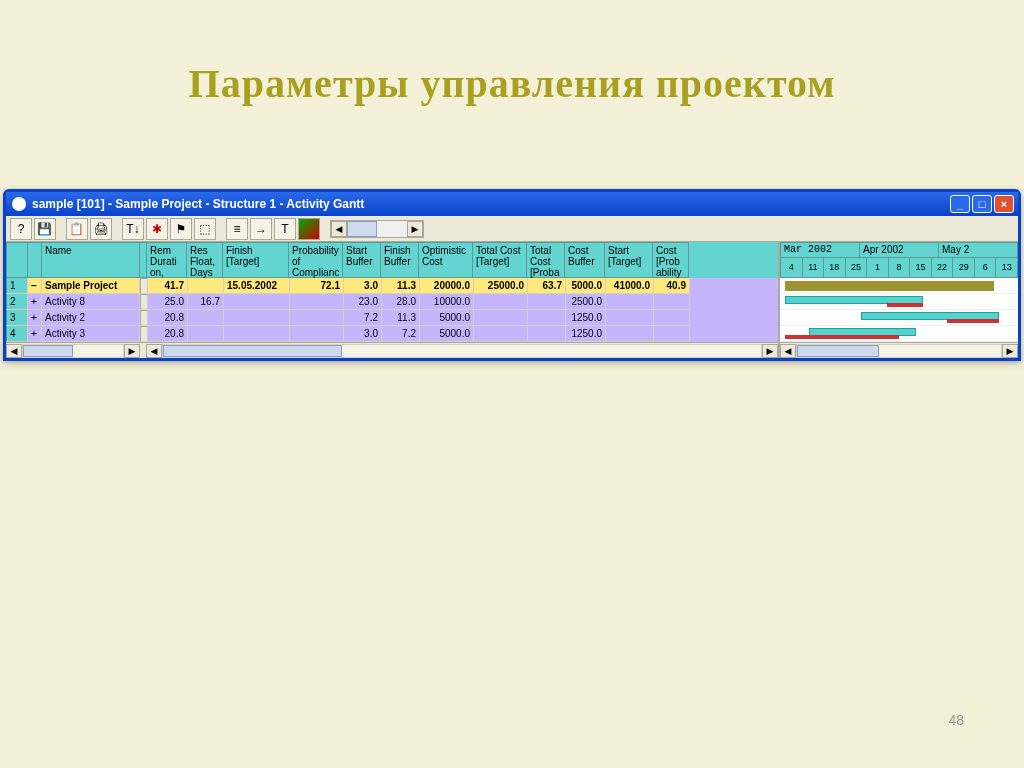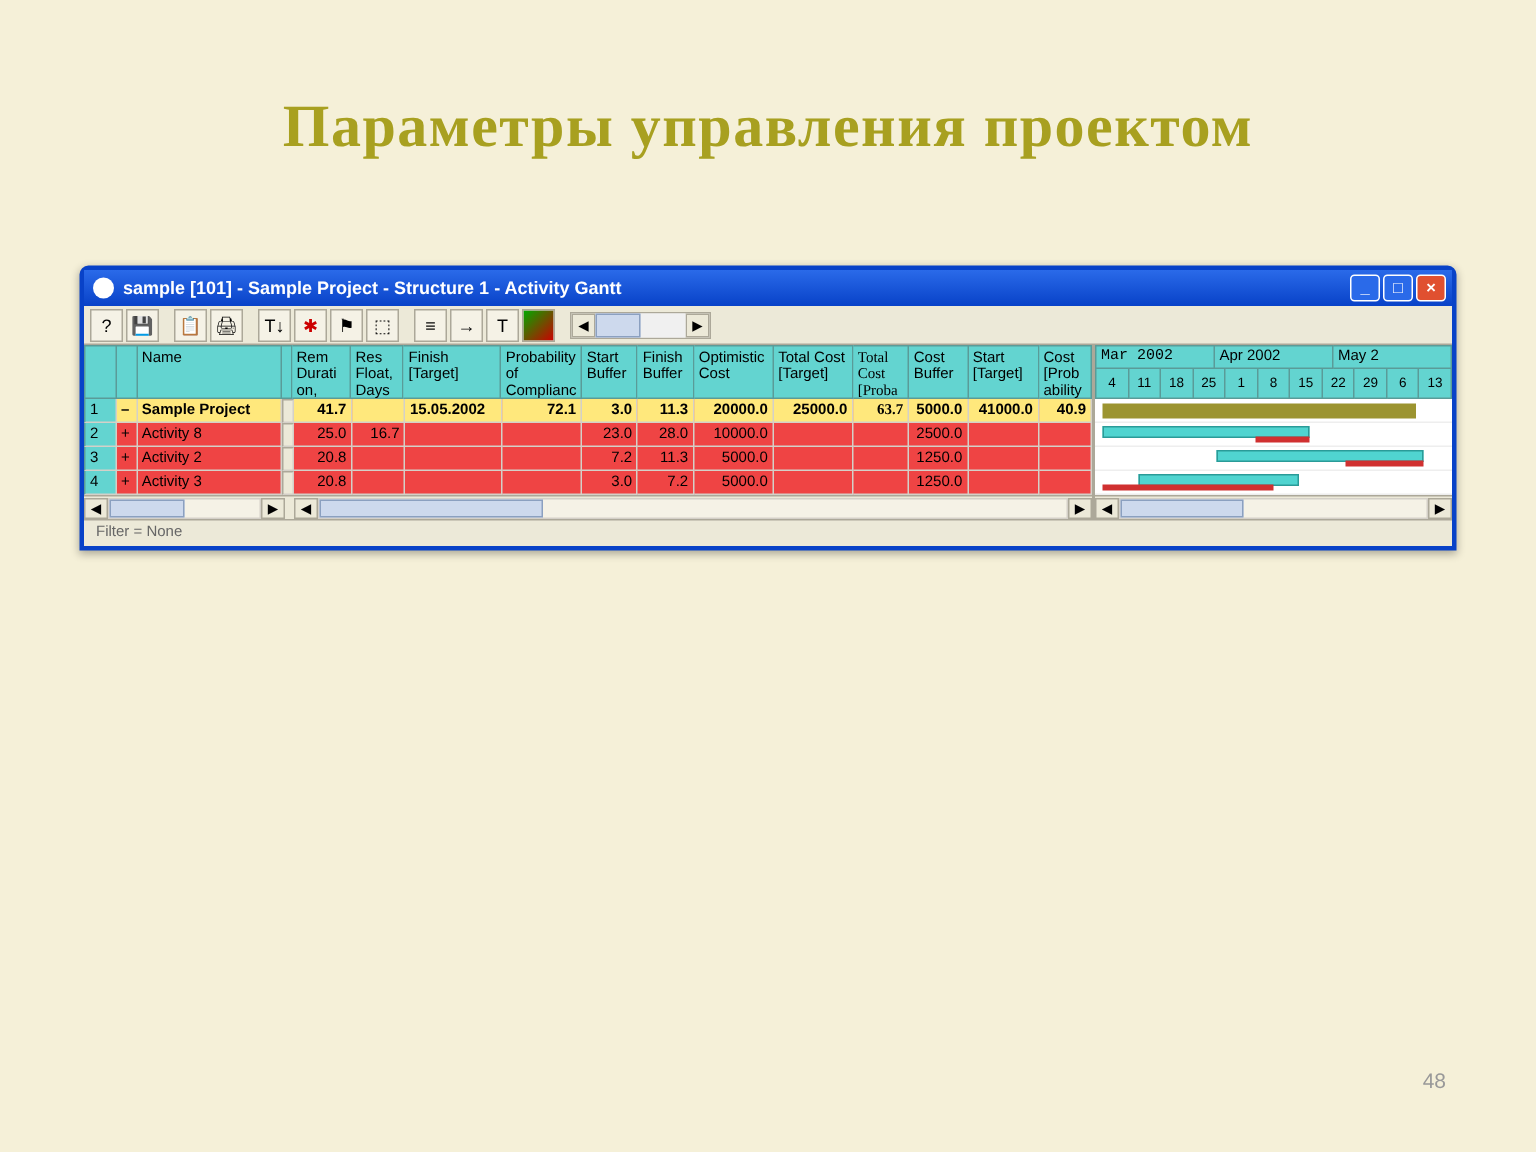--- a/index.html
+++ b/index.html
@@ -20,22 +20,22 @@
     padding: 60px 40px 30px 40px;
     letter-spacing: 1px;
   }
   .slide-number {
     position: absolute;
     bottom: 40px; right: 60px;
     color: #999;
     font-size: 14px;
   }
   .app-window {
-    width: 918px;
-    margin: 0 auto;
+    width: 1018px;
+    margin: 12px auto;
     border: 3px solid #0842c8;
     border-radius: 6px 6px 0 0;
     background: #ece9d8;
     box-shadow: 0 2px 6px rgba(0,0,0,.3);
     position: relative;
     top: 40px;
   }
   .titlebar {
     height: 24px;
     background: linear-gradient(#2a6ae9, #0842c8);
@@ -69,21 +69,21 @@
     display:flex; align-items:center; justify-content:center; font-size:12px;
   }
   .tsep { width:6px; }
   .scroll-mini {
     display:inline-flex; align-items:center; height:18px;
     border:1px solid #aca899; background:#fff; margin-left:8px;
   }
   .scroll-mini .arr{ width:16px; height:16px; background:#ece9d8; border:1px solid #aca899; text-align:center; line-height:14px; font-size:9px;}
   .scroll-mini .track{ width:60px; height:16px; background:#f0f0f0; position:relative;}
   .scroll-mini .thumb{ position:absolute; left:0; width:30px; height:16px; background:#cdd9ed; border:1px solid #8ba0c0;}
-  .content { display:flex; background:#ef4444; }
+  .content { display:flex; background:#c4b5fd; }
   .grid-area { flex:1; overflow:hidden; }
   .gantt-area { width:240px; border-left:2px solid #aca899; }
   .headers { display:flex; background:#63d4d0; }
   .headers .col {
     border:1px solid #5a9b98; border-left:none; padding:2px 3px;
     font-size:10px; line-height:11px; display:flex; align-items:flex-start;
     background:#63d4d0;
     height:36px;
   }
   .headers .col:first-child{border-left:1px solid #5a9b98;}
@@ -130,21 +130,21 @@
   .gbar { position:absolute; height:6px; top:3px; }
   .gbar.olive{ background:#9c9430; }
   .gbar.cyan{ background:#50d4d0; border:1px solid #2a9b98; height:8px; top:2px;}
   .gbar.red{ background:#d03030; }
   .gbar.fat{ height:10px; top:3px; }
   
   .c-rownum{width:22px;} .c-exp{width:14px;} .c-name{width:98px;}
   .c-sep1{width:6px; background:#ece9d8; border:1px solid #aca899;}
   .c-rem{width:40px;} .c-resf{width:36px;} .c-fin{width:66px;}
   .c-prob{width:54px;} .c-sbuf{width:38px;} .c-fbuf{width:38px;}
-  .c-opt{width:54px;} .c-tct{width:54px;} .c-tcp{width:38px;font-family:Liberation Serif, serif;}
+  .c-opt{width:54px;} .c-tct{width:54px;} .c-tcp{width:38px;}
   .c-cbuf{width:40px;} .c-ctg{width:48px;} .c-cpr{width:36px;}
 </style>
 </head>
 <body>
 
 <div class="slide-title">Параметры управления проектом</div>
 
 <div class="app-window">
 
   <div class="titlebar">
@@ -337,16 +337,15 @@
       <div class="hscroll">
         <div class="arr">◀</div>
         <div class="track" style="flex:1;">
             <div class="thumb" style="width:40%;"></div>
           </div>
         <div class="arr">▶</div>
       </div>
     </div>
   </div>
 
-  <div class="footer">Filter = None</div>
 </div>
 
 <div class="slide-number">48</div>
 
 </body></html>

